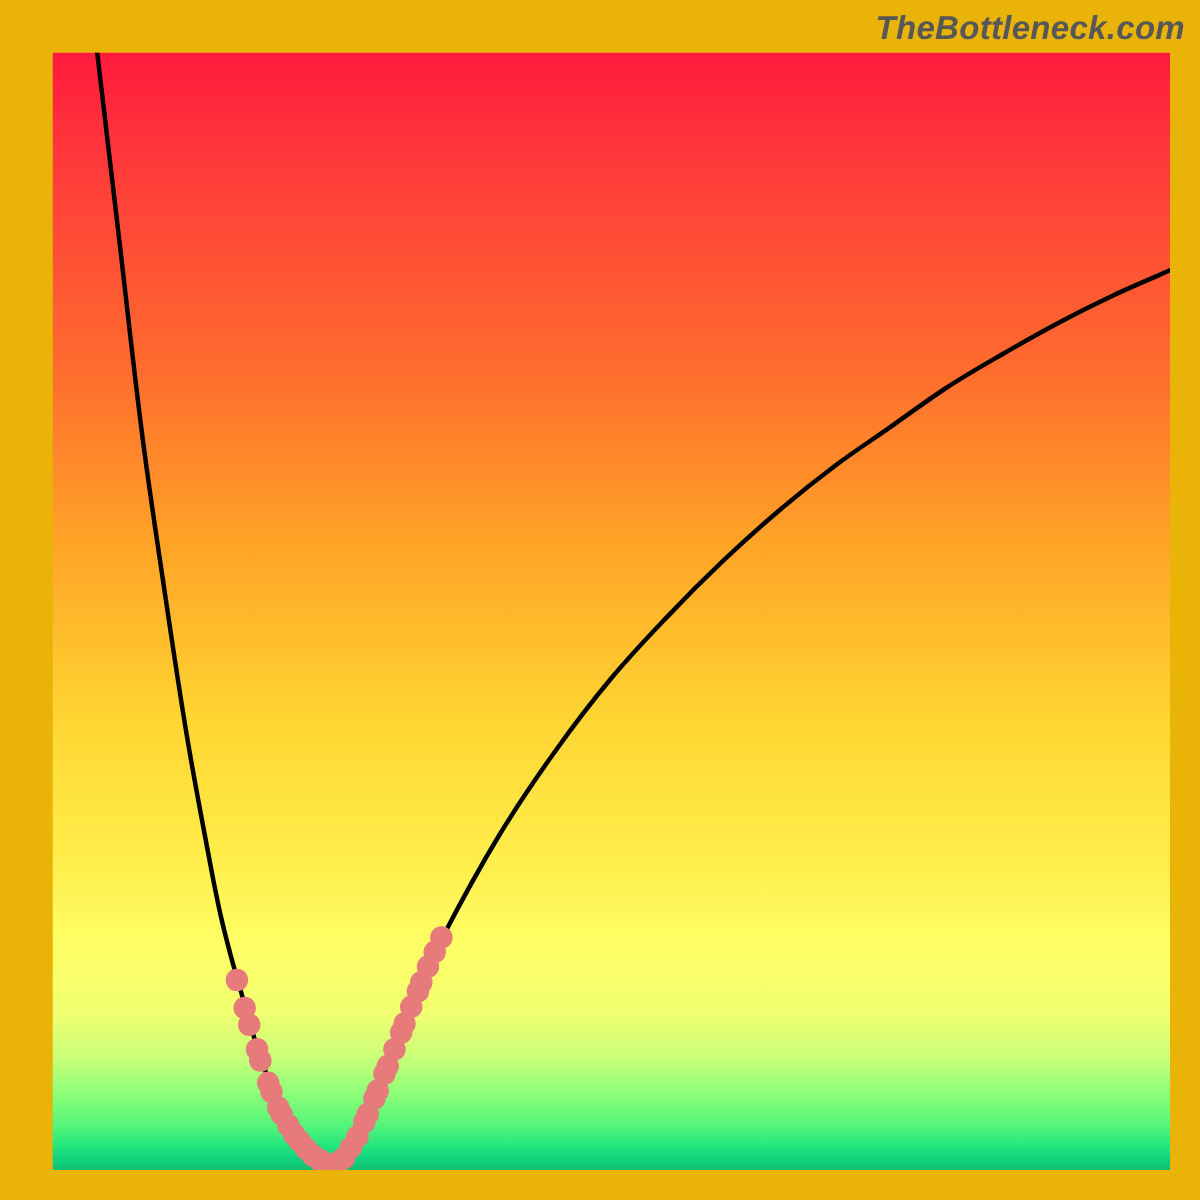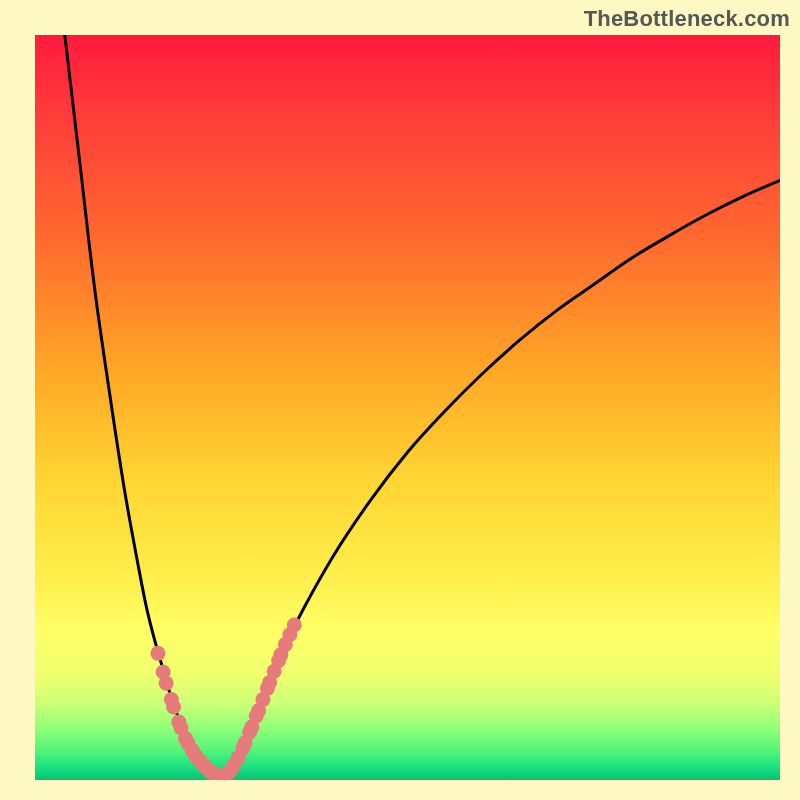--- a/index.html
+++ b/index.html
@@ -9,21 +9,22 @@
     height: 800px;
     overflow: hidden;
     background: #000;
   }
   .frame {
     position: absolute;
     left: 0;
     top: 0;
     width: 800px;
     height: 800px;
-    background: #fef9c3;
+    background: #eab308;
+    font-style: italic;
   }
   .plot-area {
     position: absolute;
     left: 35px;
     top: 35px;
     width: 745px;
     height: 745px;
     overflow: hidden;
   }
   .gradient-bg {

